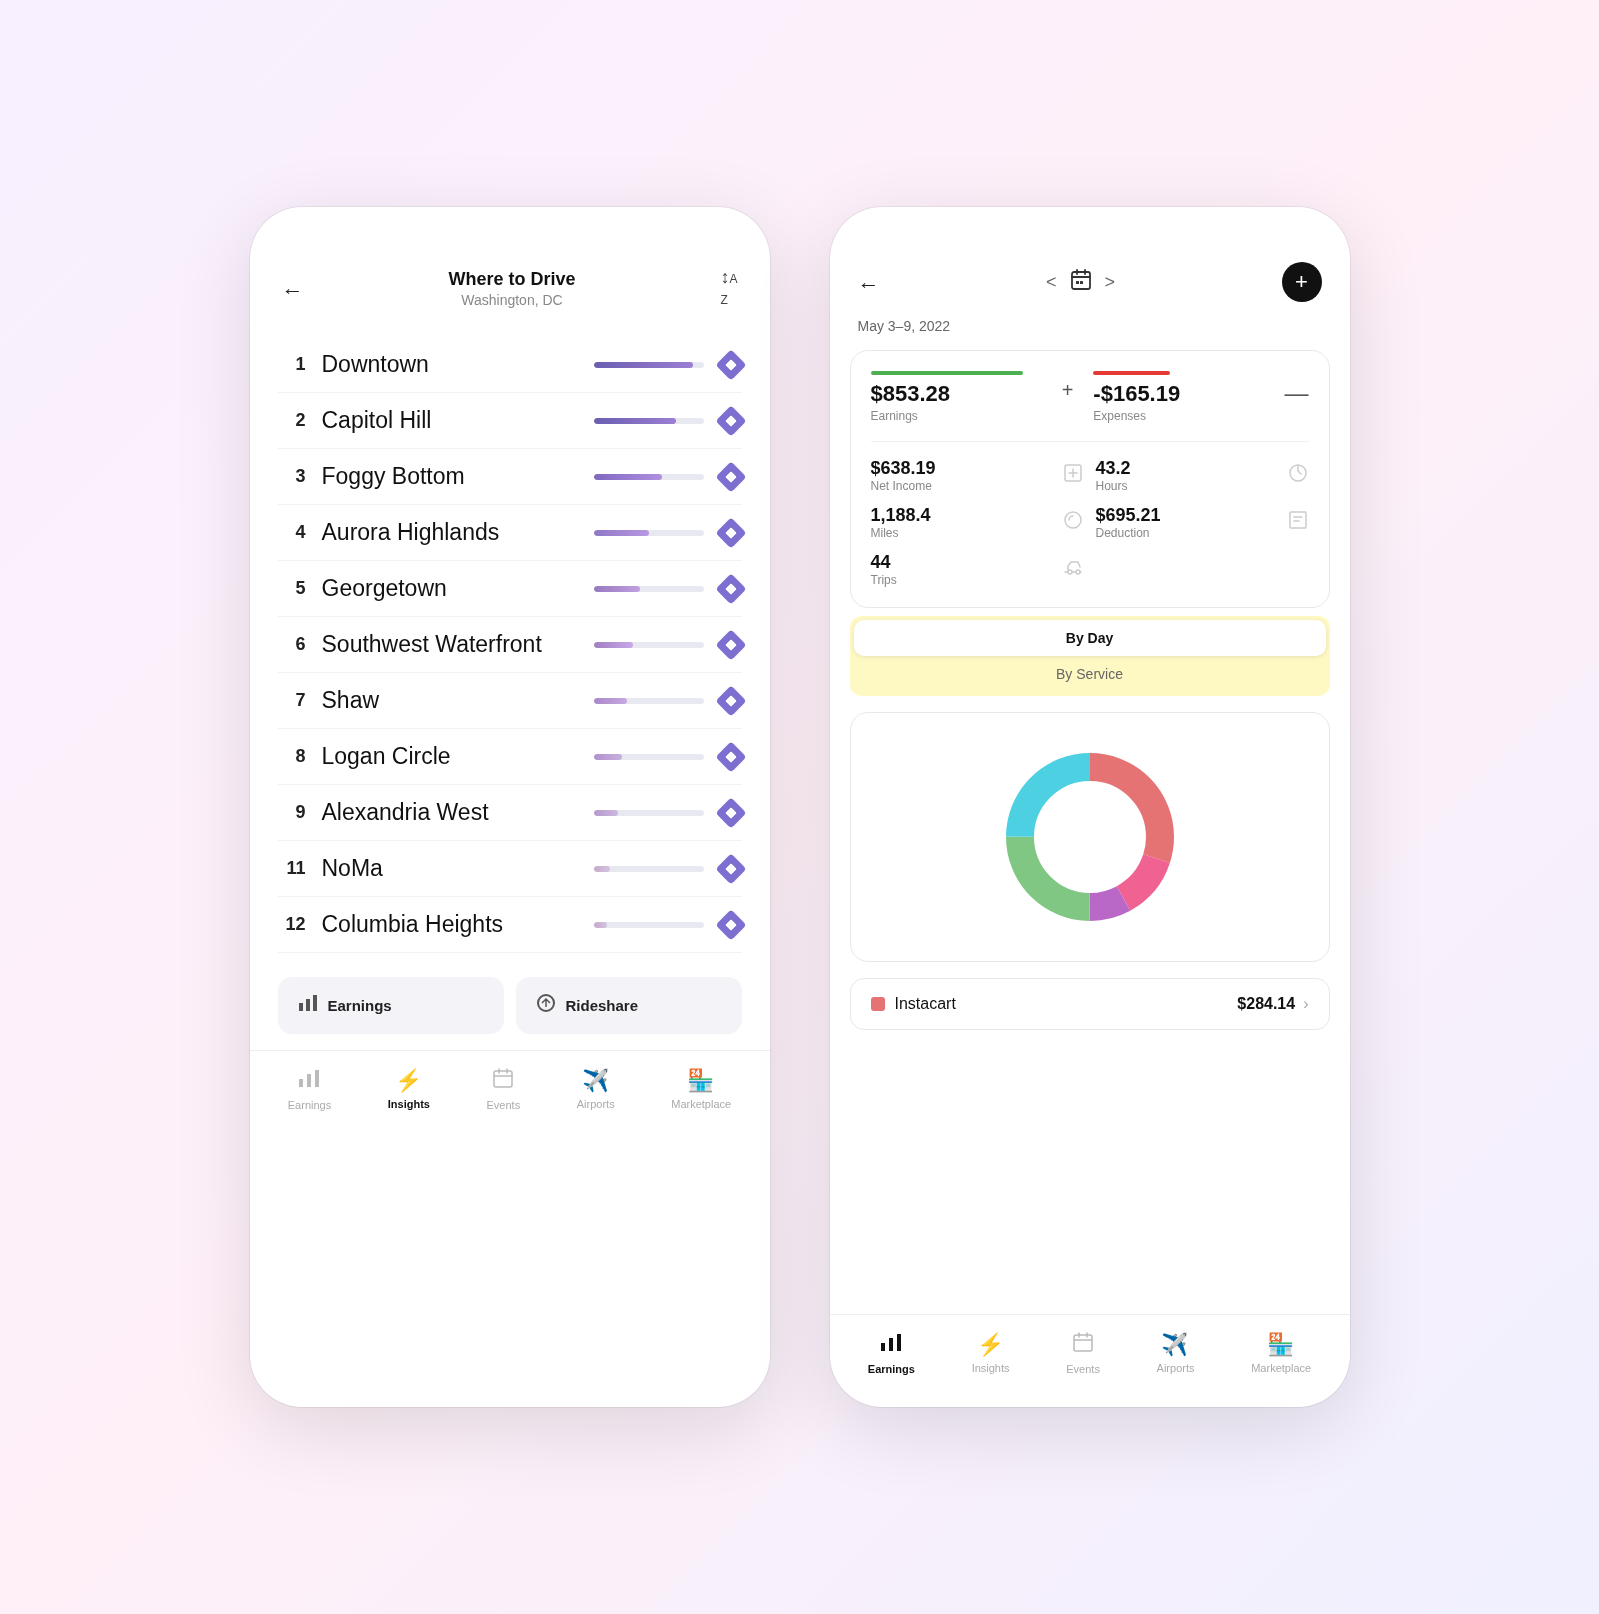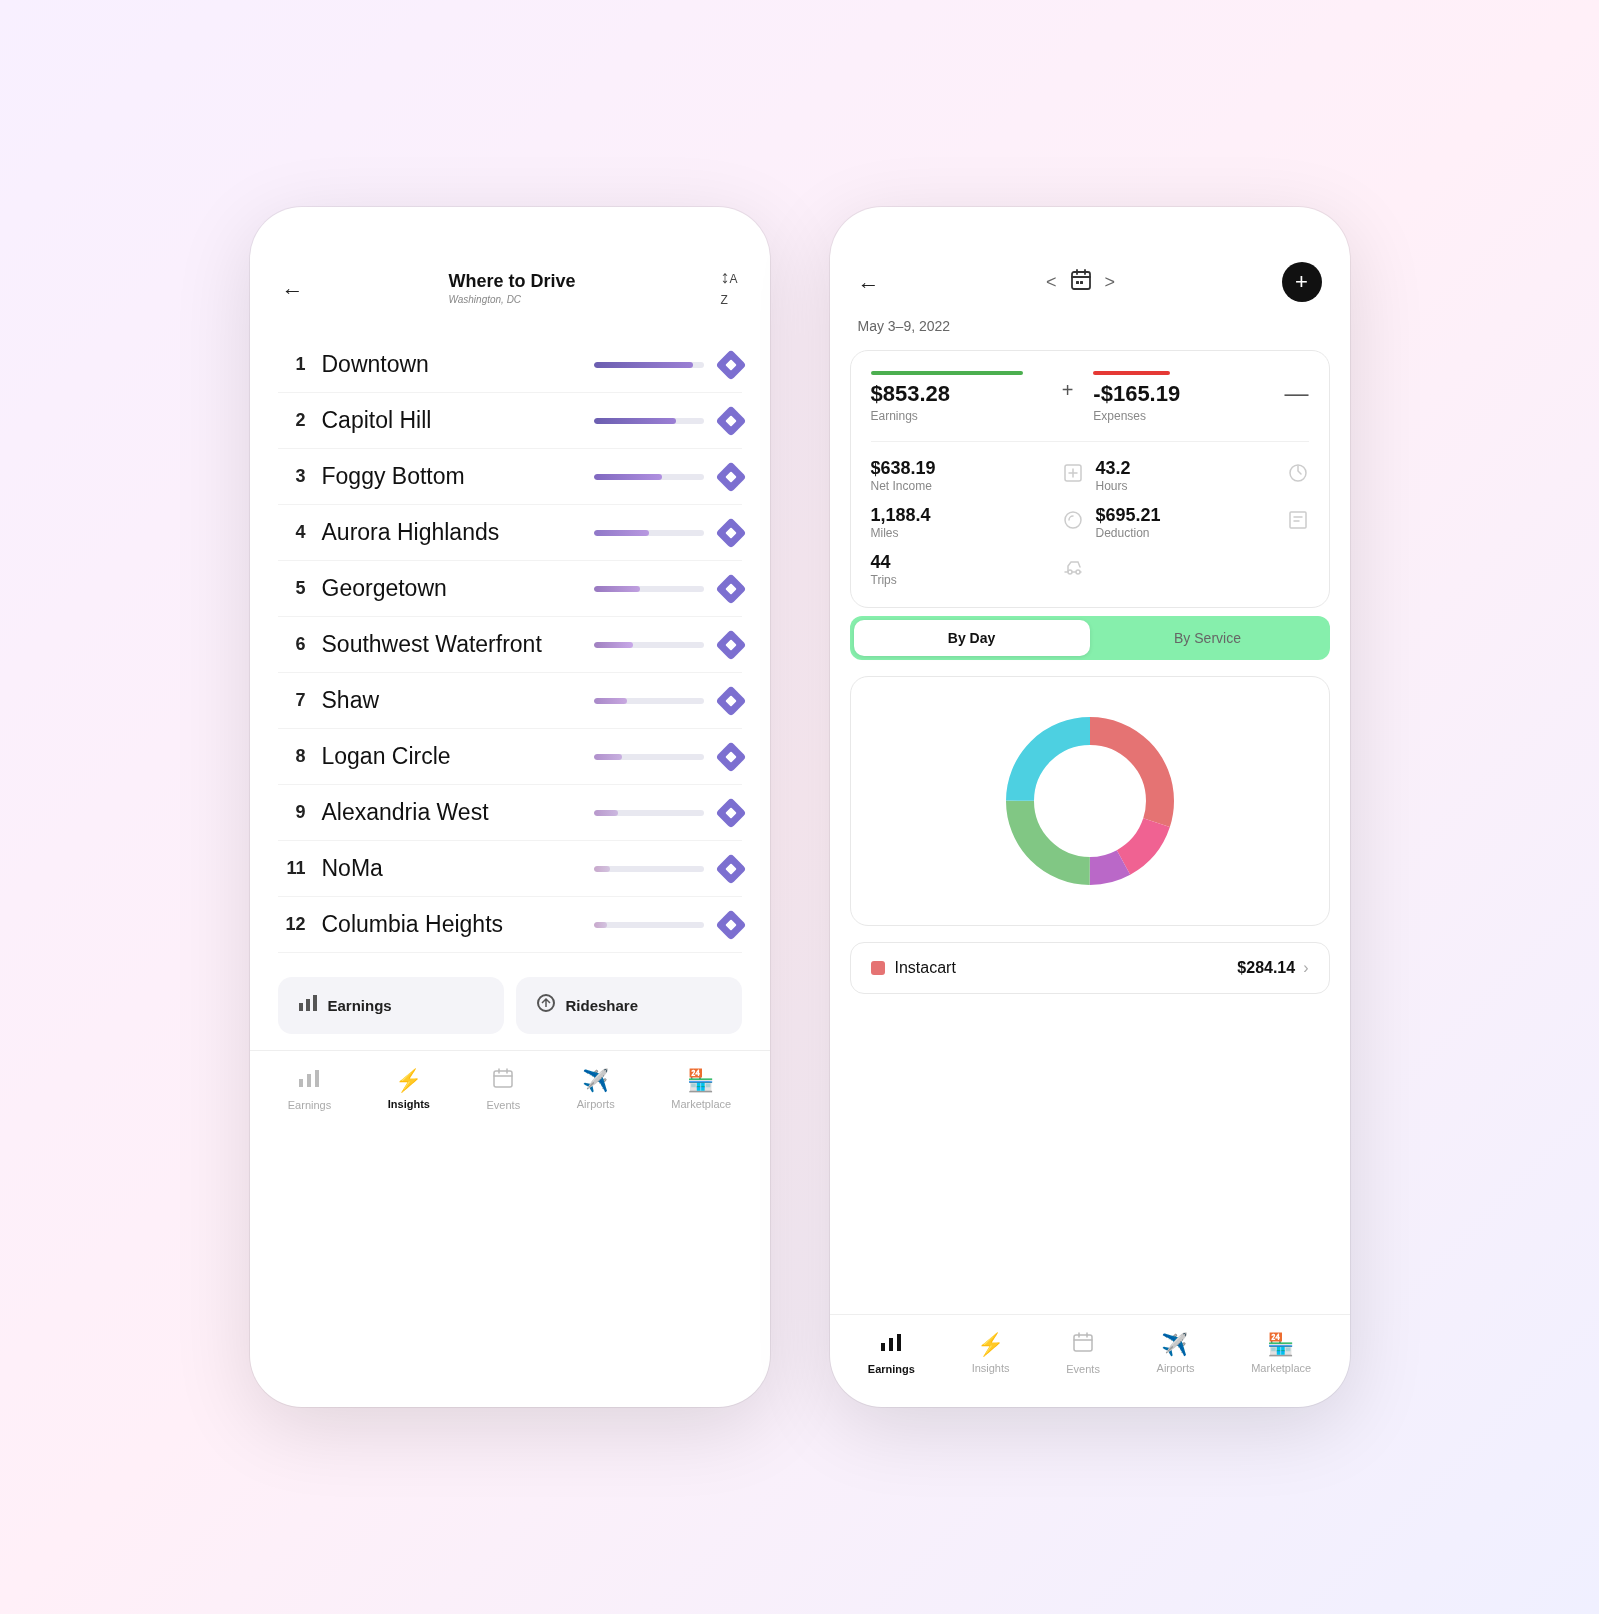--- a/index.html
+++ b/index.html
@@ -42,31 +42,31 @@
       align-items: center;
       justify-content: space-between;
       padding: 60px 32px 20px;
     }
     .back-arrow {
       font-size: 22px;
       color: #222;
       cursor: pointer;
     }
     .header-title-block {
+      text-align: center;
     }
     .header-title {
       font-size: 18px;
       font-weight: 700;
       color: #111;
     }
     .header-subtitle {
-      font-size: 10px;
+      font-size: 14px;
       color: #888;
       margin-top: 2px;
-      font-style: italic;
     }
     .sort-icon {
       font-size: 18px;
       color: #444;
       cursor: pointer;
     }
 
     
     .location-list {
       padding: 8px 28px;
@@ -297,24 +297,25 @@
     }
     .stats-grid-icon {
       font-size: 20px;
       color: #ccc;
       align-self: center;
     }
 
     
     .tab-switcher {
       margin: 0 20px 16px;
-      background: #86efac;
+      background: #fef9c3;
       border-radius: 12px;
       display: flex;
       padding: 4px;
+      flex-direction: column;
     }
     .tab-btn {
       flex: 1;
       padding: 10px;
       text-align: center;
       font-size: 14px;
       font-weight: 500;
       color: #666;
       border-radius: 10px;
       cursor: pointer;

